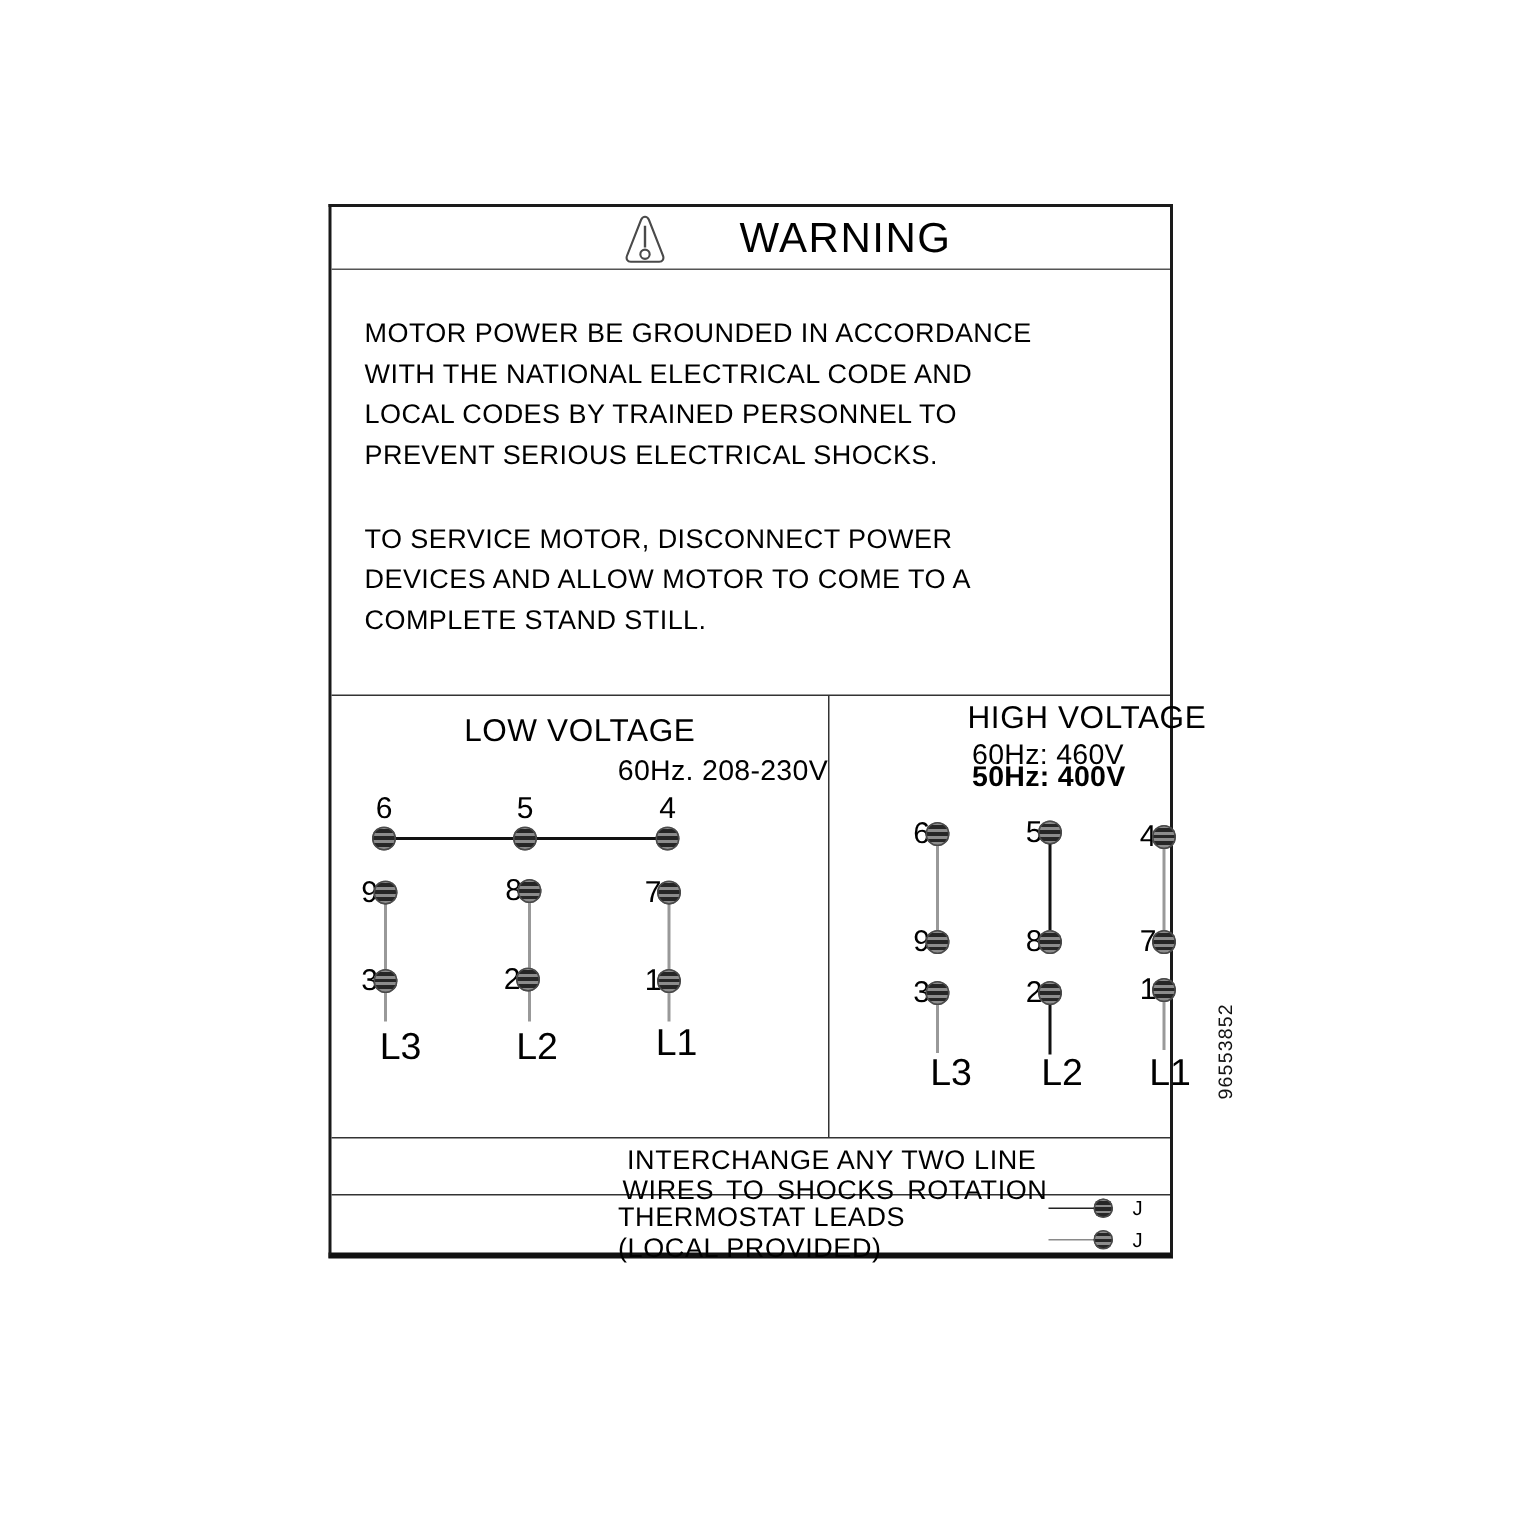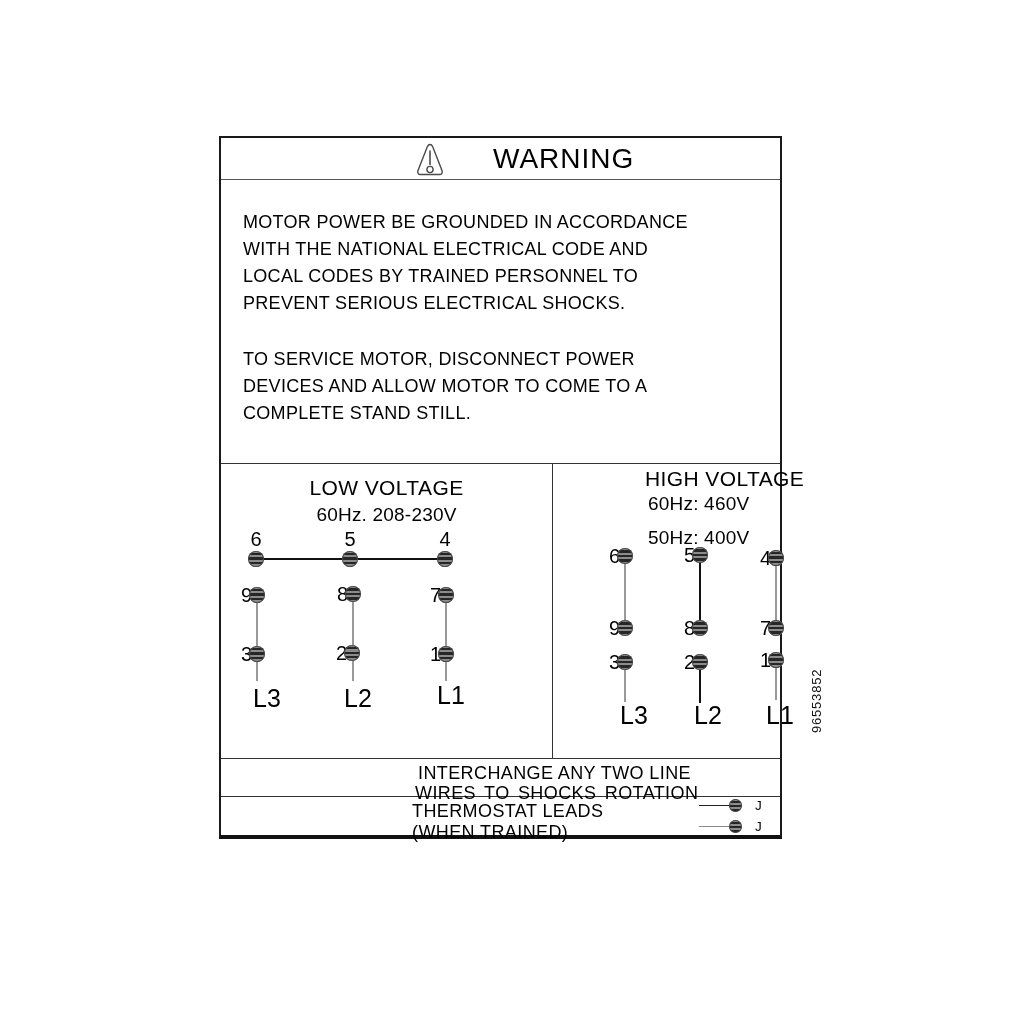--- a/index.html
+++ b/index.html
@@ -84,21 +84,21 @@
         <div>TO SERVICE MOTOR, DISCONNECT POWER</div>
         <div>DEVICES AND ALLOW MOTOR TO COME TO A</div>
         <div>COMPLETE STAND STILL.</div>
       </div>
     </div>
 
     <div class="diag">
 
       <div class="lv">
         <div class="dtitle ctr" style="top:12px;">LOW VOLTAGE</div>
-        <div class="dsub ctr" style="top:40px;">60Hz. 208-230V</div>
+        <div class="dsub ctr" style="top:40px;text-align:right;">60Hz. 208-230V</div>
 
         <div class="wire" style="left:35px; top:94px; width:190px; height:1.6px; background:#111;"></div>
 
         <div class="dig dig-top" style="left:23px; top:64px;">6</div>
         <div class="dig dig-top" style="left:117px; top:64px;">5</div>
         <div class="dig dig-top" style="left:212px; top:64px;">4</div>
 
         <div class="term" style="left:27px; top:87px;"></div>
         <div class="term" style="left:121px; top:87px;"></div>
         <div class="term" style="left:216px; top:87px;"></div>
@@ -122,21 +122,21 @@
         <div class="term" style="left:217px; top:182px;"></div>
 
         <div class="Ll" style="left:24px; top:220px;">L3</div>
         <div class="Ll" style="left:115px; top:220px;">L2</div>
         <div class="Ll" style="left:208px; top:217px;">L1</div>
       </div>
 
       <div class="hv">
         <div class="dtitle" style="left:92px; top:3px;">HIGH VOLTAGE</div>
         <div class="dsub" style="left:95px; top:29px;">60Hz: 460V</div>
-        <div class="dsub" style="left:95px; top:63px;">50Hz: 400V</div>
+        <div class="dsub" style="left:95px; top:44px;font-weight:bold;">50Hz: 400V</div>
 
         <div class="wire" style="left:71.2px; top:92px; width:1.6px; height:72px; background:#999;"></div>
         <div class="wire" style="left:146.2px; top:91px; width:1.6px; height:73px; background:#111;"></div>
         <div class="wire" style="left:222.2px; top:94px; width:1.6px; height:70px; background:#999;"></div>
 
         <div class="wire" style="left:71.2px; top:198px; width:1.6px; height:40px; background:#999;"></div>
         <div class="wire" style="left:146.2px; top:199px; width:1.6px; height:40px; background:#111;"></div>
         <div class="wire" style="left:222.2px; top:196px; width:1.6px; height:40px; background:#999;"></div>
 
         <div class="dig" style="left:45px; top:81px;">6</div>
@@ -168,21 +168,21 @@
       </div>
     </div>
 
     <div class="ftA">
       <div class="fline" style="left:197px; top:4px;">INTERCHANGE ANY TWO LINE</div>
       <div class="fline" style="left:194px; top:24px; word-spacing:3px;">WIRES TO SHOCKS ROTATION</div>
     </div>
 
     <div class="ftB">
       <div class="fline" style="left:191px; top:4px;">THERMOSTAT LEADS</div>
-      <div class="fline" style="left:191px; top:25px;">(WHEN TRAINED)</div>
+      <div class="fline" style="left:191px; top:25px;">(LOCAL PROVIDED)</div>
 
       <div class="wire" style="left:478px; top:7.5px; width:31px; height:1.6px; background:#222;"></div>
       <div class="term-sm" style="left:508px; top:2px;"></div>
       <div class="jlab" style="left:534px; top:2px;">J</div>
 
       <div class="wire" style="left:478px; top:28.5px; width:31px; height:1.6px; background:#8a8a8a;"></div>
       <div class="term-sm" style="left:508px; top:23px;"></div>
       <div class="jlab" style="left:534px; top:23px;">J</div>
     </div>
 

